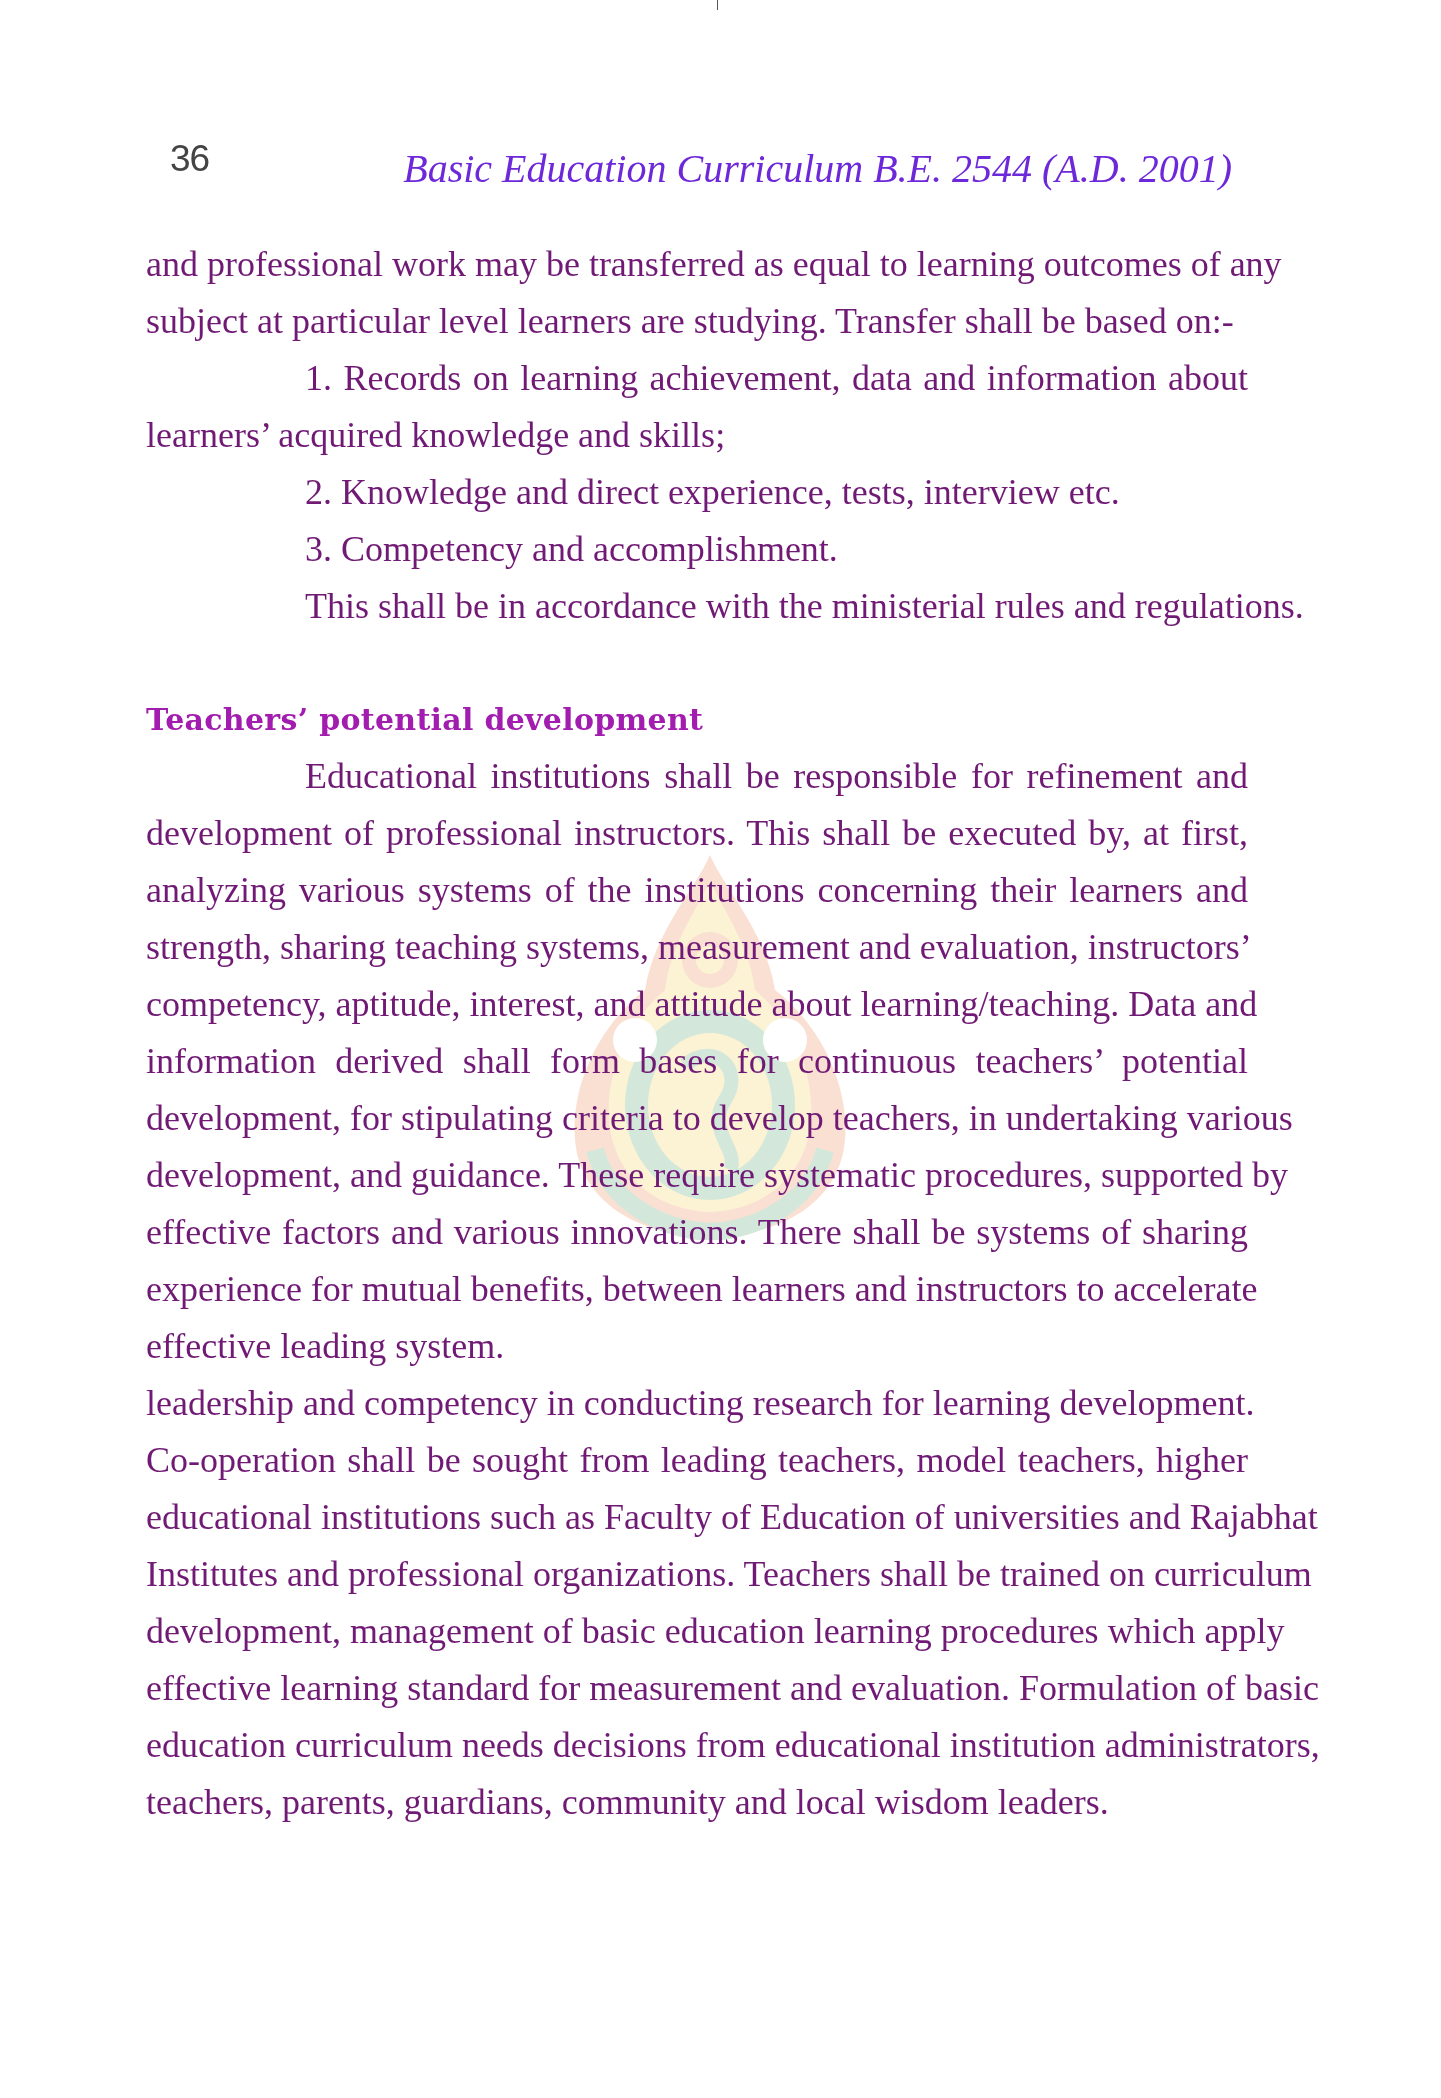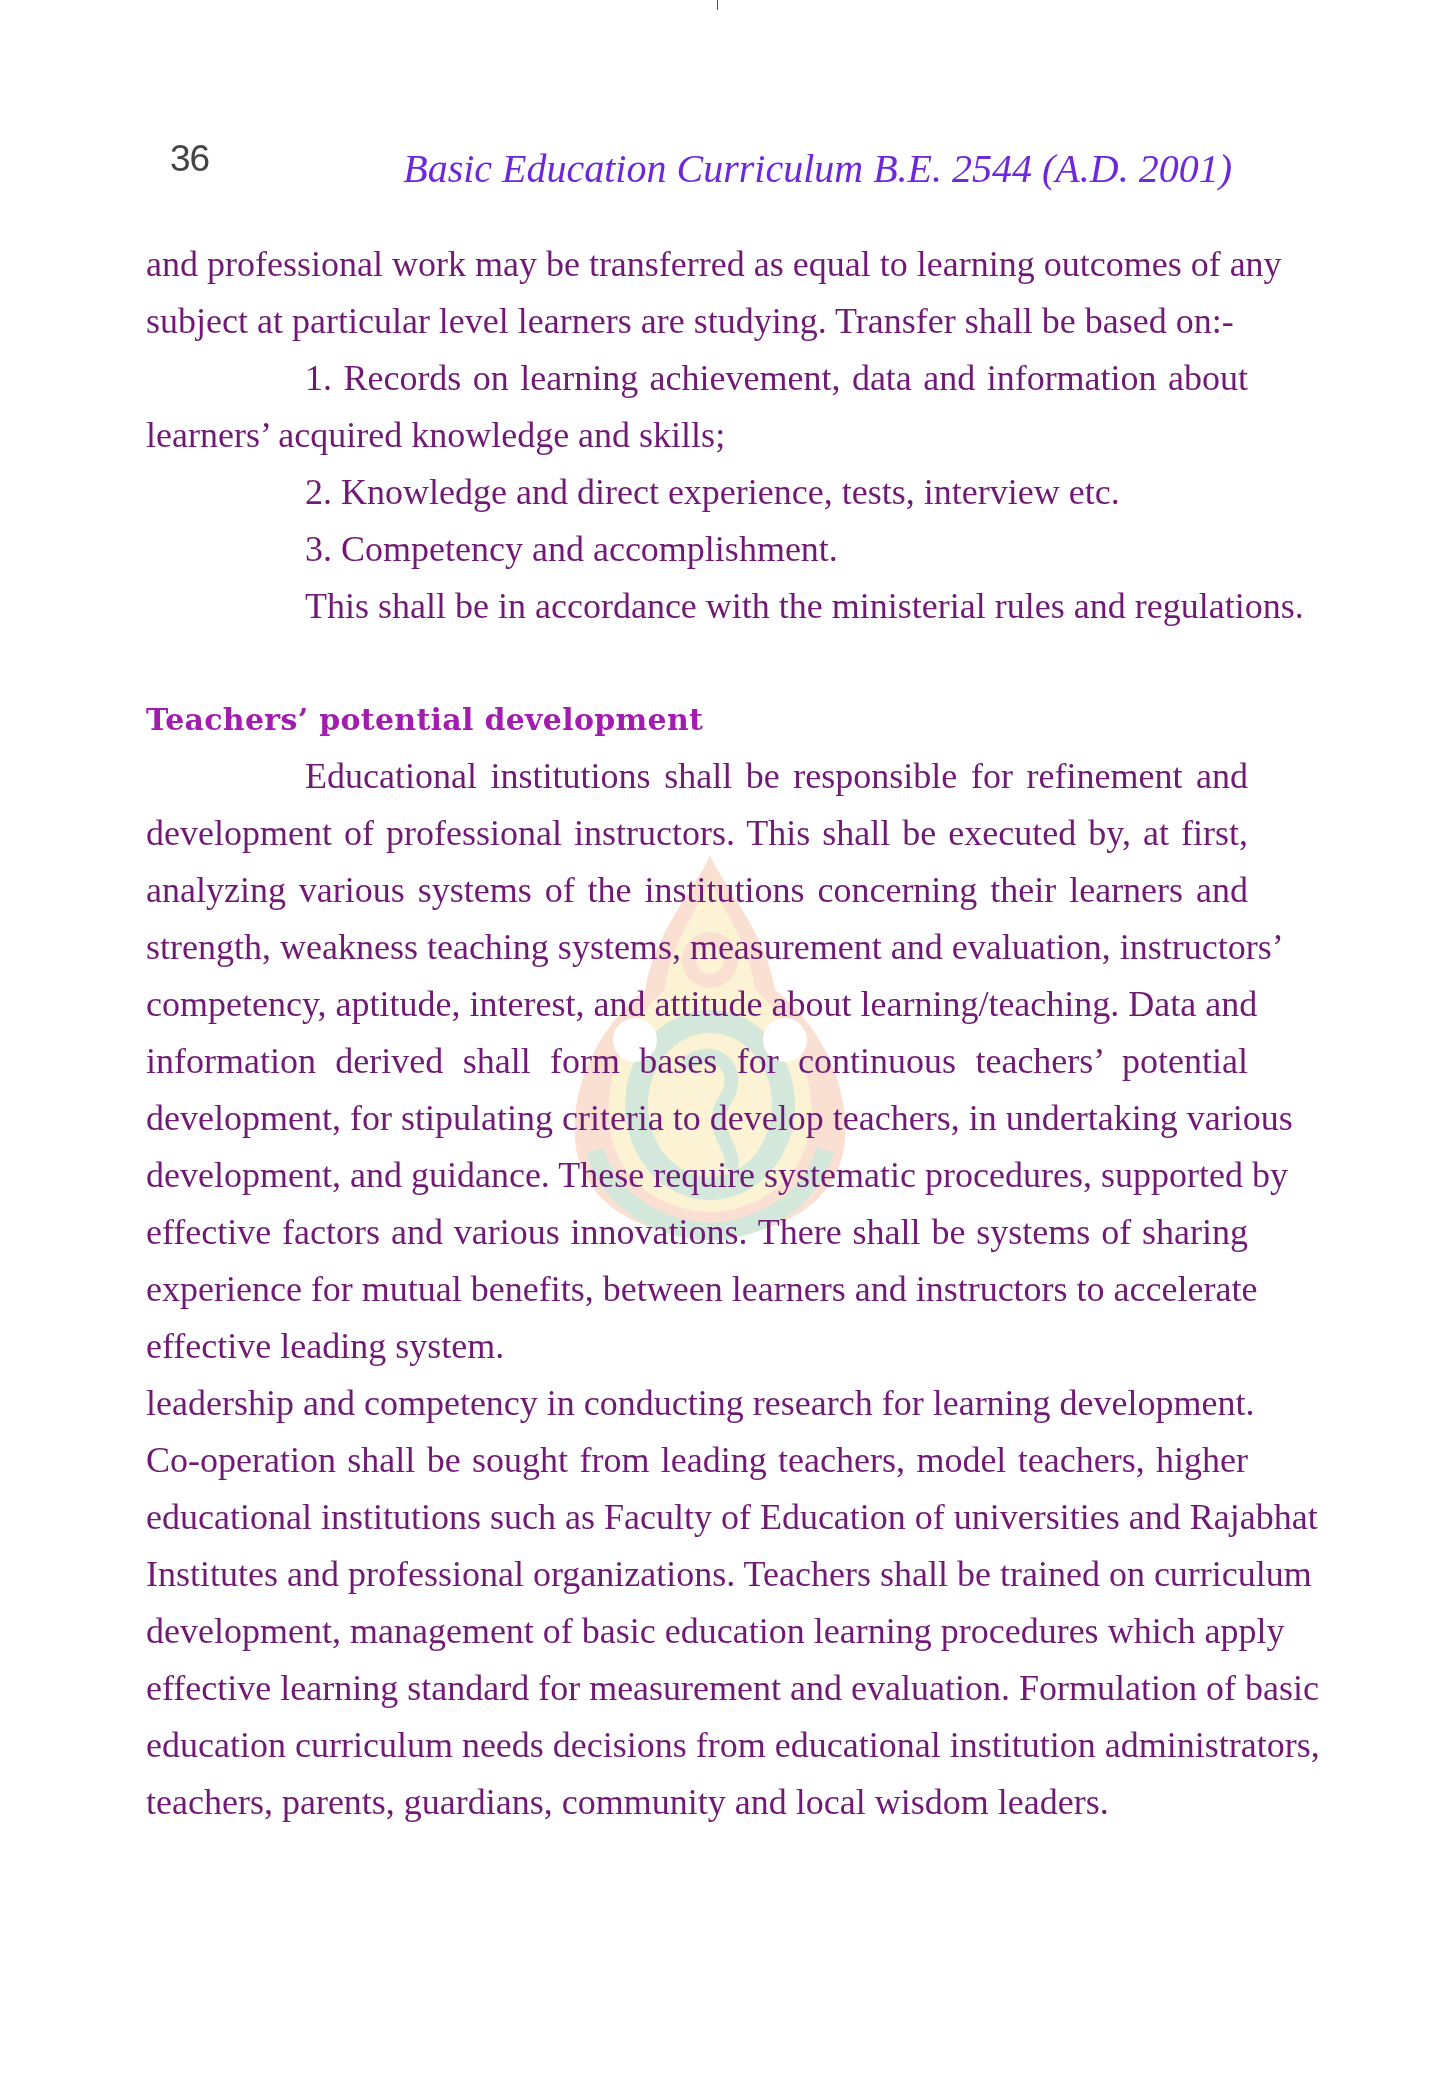--- a/index.html
+++ b/index.html
@@ -58,21 +58,21 @@
   </div>
 
   <div class="gap"></div>
 
   <div class="heading">Teachers’ potential development</div>
 
   <div>
     <div class="line indent">Educational institutions shall be responsible for refinement and</div>
     <div class="line">development of professional instructors. This shall be executed by, at first,</div>
     <div class="line">analyzing various systems of the institutions concerning their learners and</div>
-    <div class="line">strength, weakness teaching systems, measurement and evaluation, instructors’</div>
+    <div class="line">strength, sharing teaching systems, measurement and evaluation, instructors’</div>
     <div class="line">competency, aptitude, interest, and attitude about learning/teaching. Data and</div>
     <div class="line">information derived shall form bases for continuous teachers’ potential</div>
     <div class="line">development, for stipulating criteria to develop teachers, in undertaking various</div>
     <div class="line">development, and guidance. These require systematic procedures, supported by</div>
     <div class="line">effective factors and various innovations. There shall be systems of sharing</div>
     <div class="line">experience for mutual benefits, between learners and instructors to accelerate</div>
     <div class="line last">effective leading system.</div>
   </div>
 
   <div>

